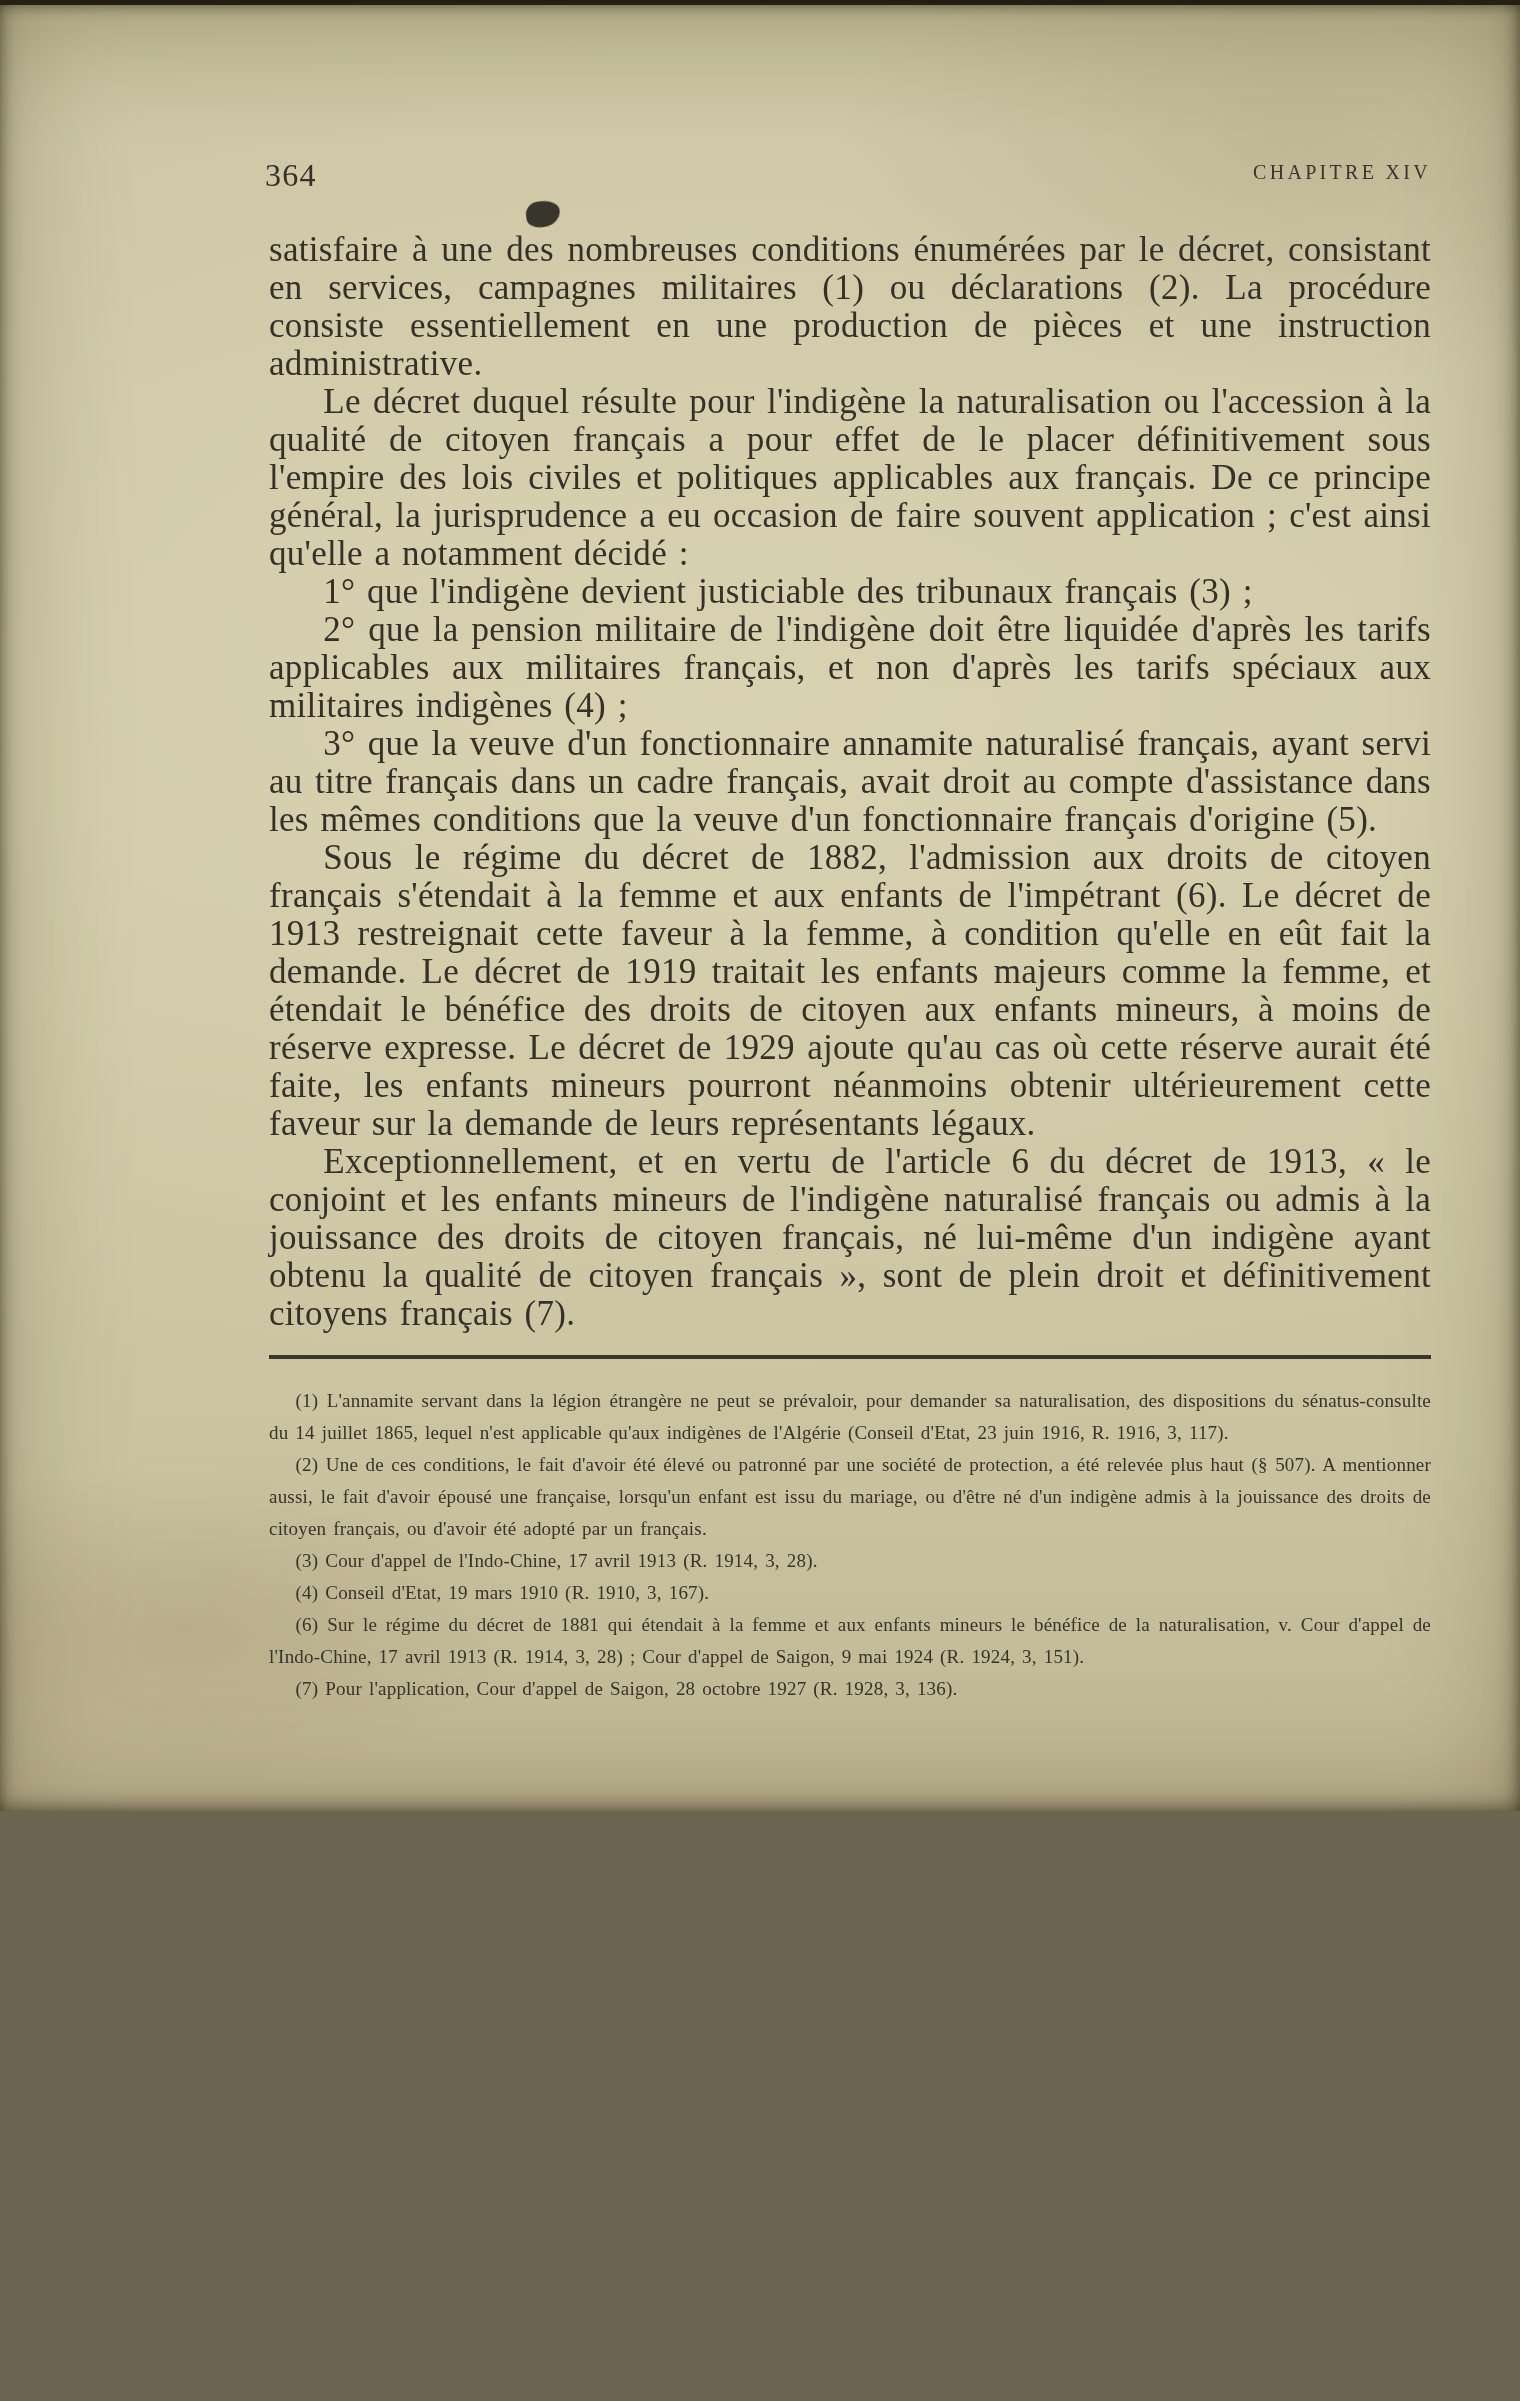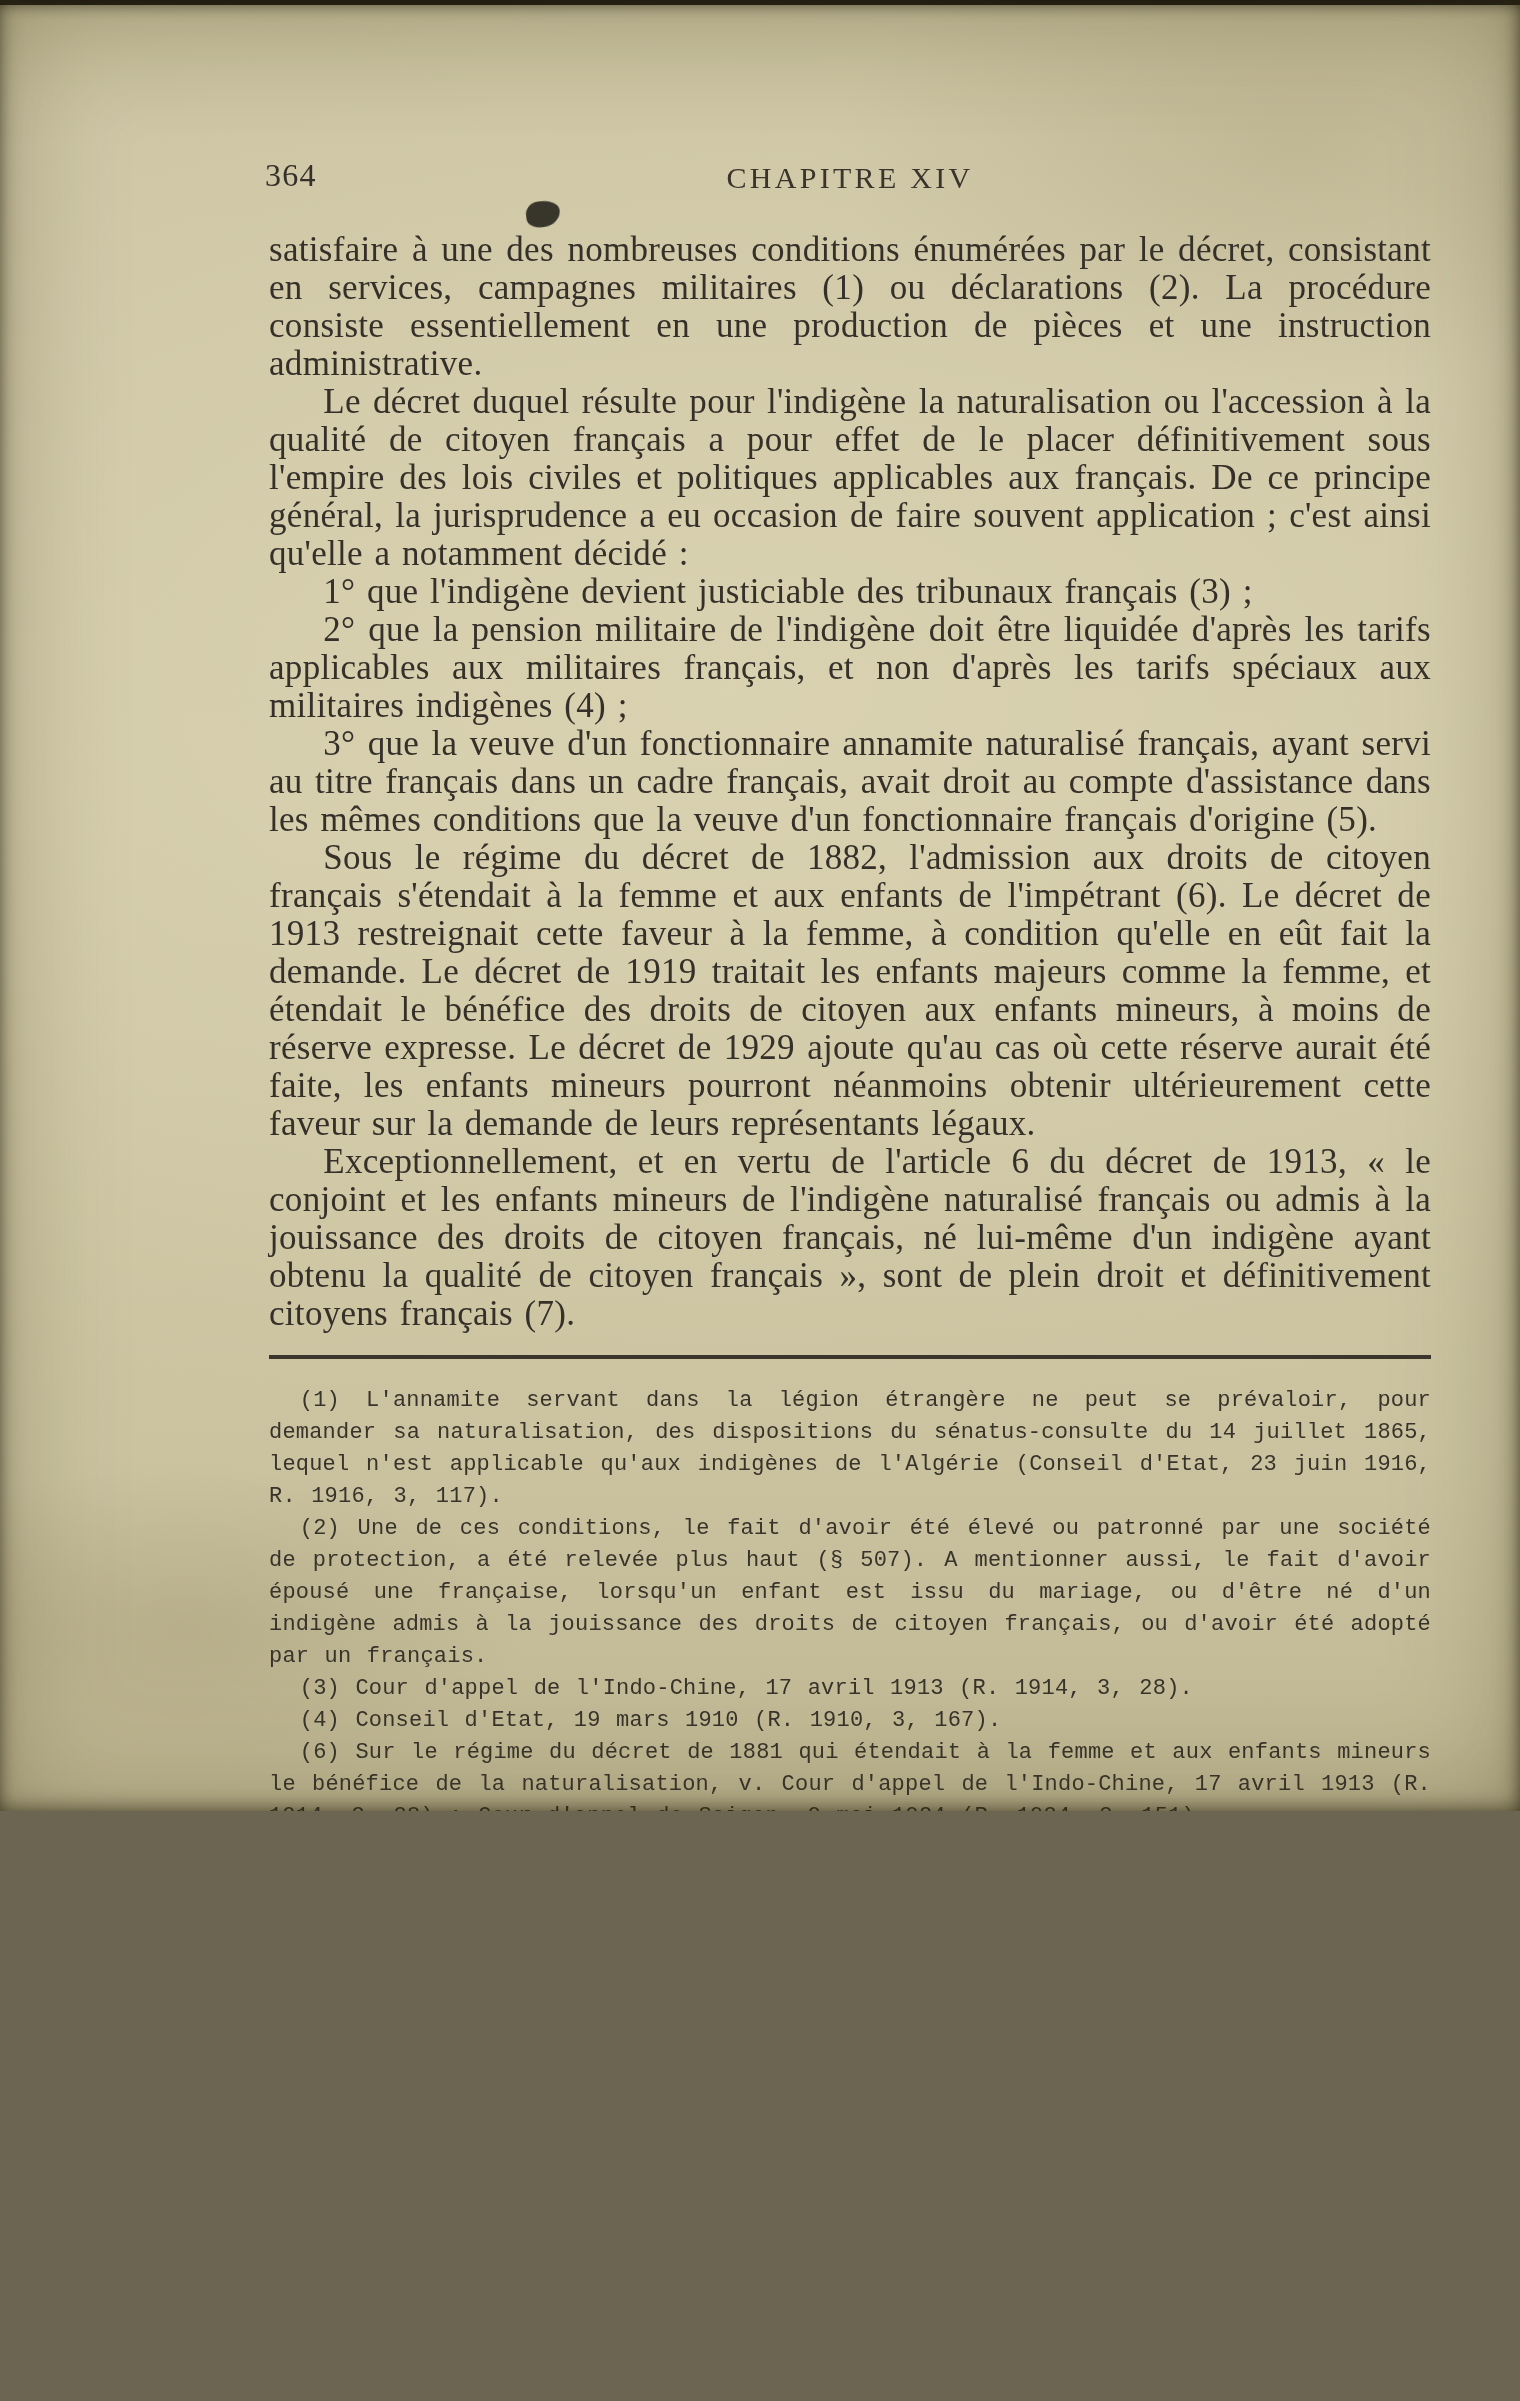--- a/index.html
+++ b/index.html
@@ -50,22 +50,22 @@
     margin-bottom: 32px;
   }
   .page-number {
     position: absolute;
     left: -4px;
     top: 0;
     font-size: 32px;
     letter-spacing: 1.3px;
   }
   .running-head {
-    text-align: center;
-    font-size: 30px;
+    text-align: right;
+    font-size: 20px;
     letter-spacing: 3.3px;
     padding-top: 4px;
     color: #3a342c;
   }
   .ink-blot {
     position: absolute;
     left: 257px;
     top: 44px;
     width: 34px;
     height: 26px;
@@ -89,27 +89,26 @@
     text-indent: 1.55em;
   }
   .footnote-rule {
     width: 100%;
     height: 3.3px;
     background: #3b362d;
     margin: 22.4px 0 26px 0;
     border: none;
   }
   .footnotes {
-    font-size: 22px;
+    font-size: 19px;
     line-height: 32px;
     text-align: justify;
     letter-spacing: 0.2px;
     word-spacing: 2px;
     color: #38332b;
-    font-family: Liberation Mono, monospace;
   }
   .footnotes p {
     margin: 0;
     text-indent: 1.4em;
   }
 </style>
 </head>
 <body>
 
 <div class="page">

